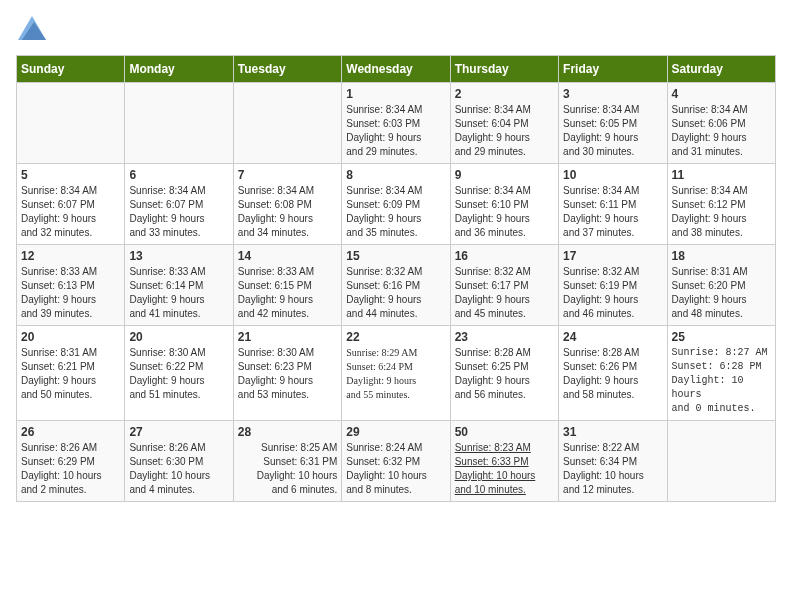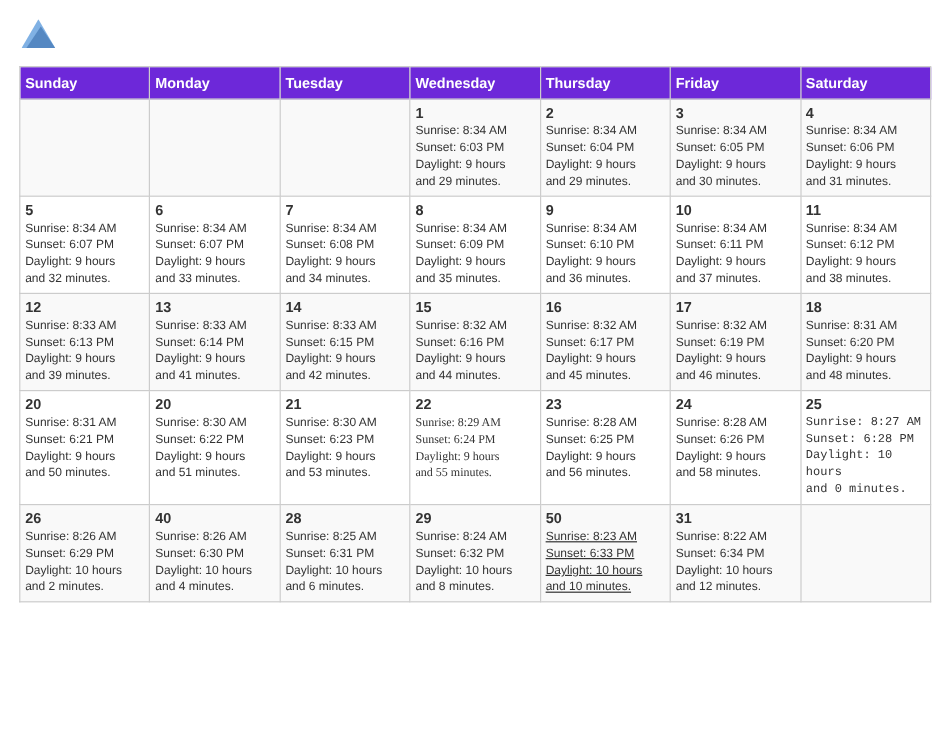--- a/index.html
+++ b/index.html
@@ -46,21 +46,21 @@
     .location-title {
       font-size: 15px;
       color: #555;
     }
     table {
       width: 100%;
       border-collapse: collapse;
       table-layout: fixed;
     }
     thead tr th {
-      background: #6d28d9;
+      background: #4d7c0f;
       color: #fff;
       font-size: 12px;
       font-weight: bold;
       padding: 6px 4px;
       text-align: left;
       border: 1px solid #ccc;
     }
     tbody tr td {
       border: 1px solid #ccc;
       vertical-align: top;
@@ -306,29 +306,29 @@
       </tr>
       <tr>
         <td>
           <span class="day-number">26</span>
           <div class="day-info" style="white-space: pre-line;">Sunrise: 8:26 AM
 Sunset: 6:29 PM
 Daylight: 10 hours
 and 2 minutes.</div>
         </td>
         <td>
-          <span class="day-number">40</span>
+          <span class="day-number">27</span>
           <div class="day-info" style="white-space: pre-line;">Sunrise: 8:26 AM
 Sunset: 6:30 PM
 Daylight: 10 hours
 and 4 minutes.</div>
         </td>
         <td>
           <span class="day-number">28</span>
-          <div class="day-info" style="white-space: pre-line;">Sunrise: 8:25 AM
+          <div class="day-info" style="white-space: pre-line; text-align: right;">Sunrise: 8:25 AM
 Sunset: 6:31 PM
 Daylight: 10 hours
 and 6 minutes.</div>
         </td>
         <td>
           <span class="day-number">29</span>
           <div class="day-info" style="white-space: pre-line;">Sunrise: 8:24 AM
 Sunset: 6:32 PM
 Daylight: 10 hours
 and 8 minutes.</div>

